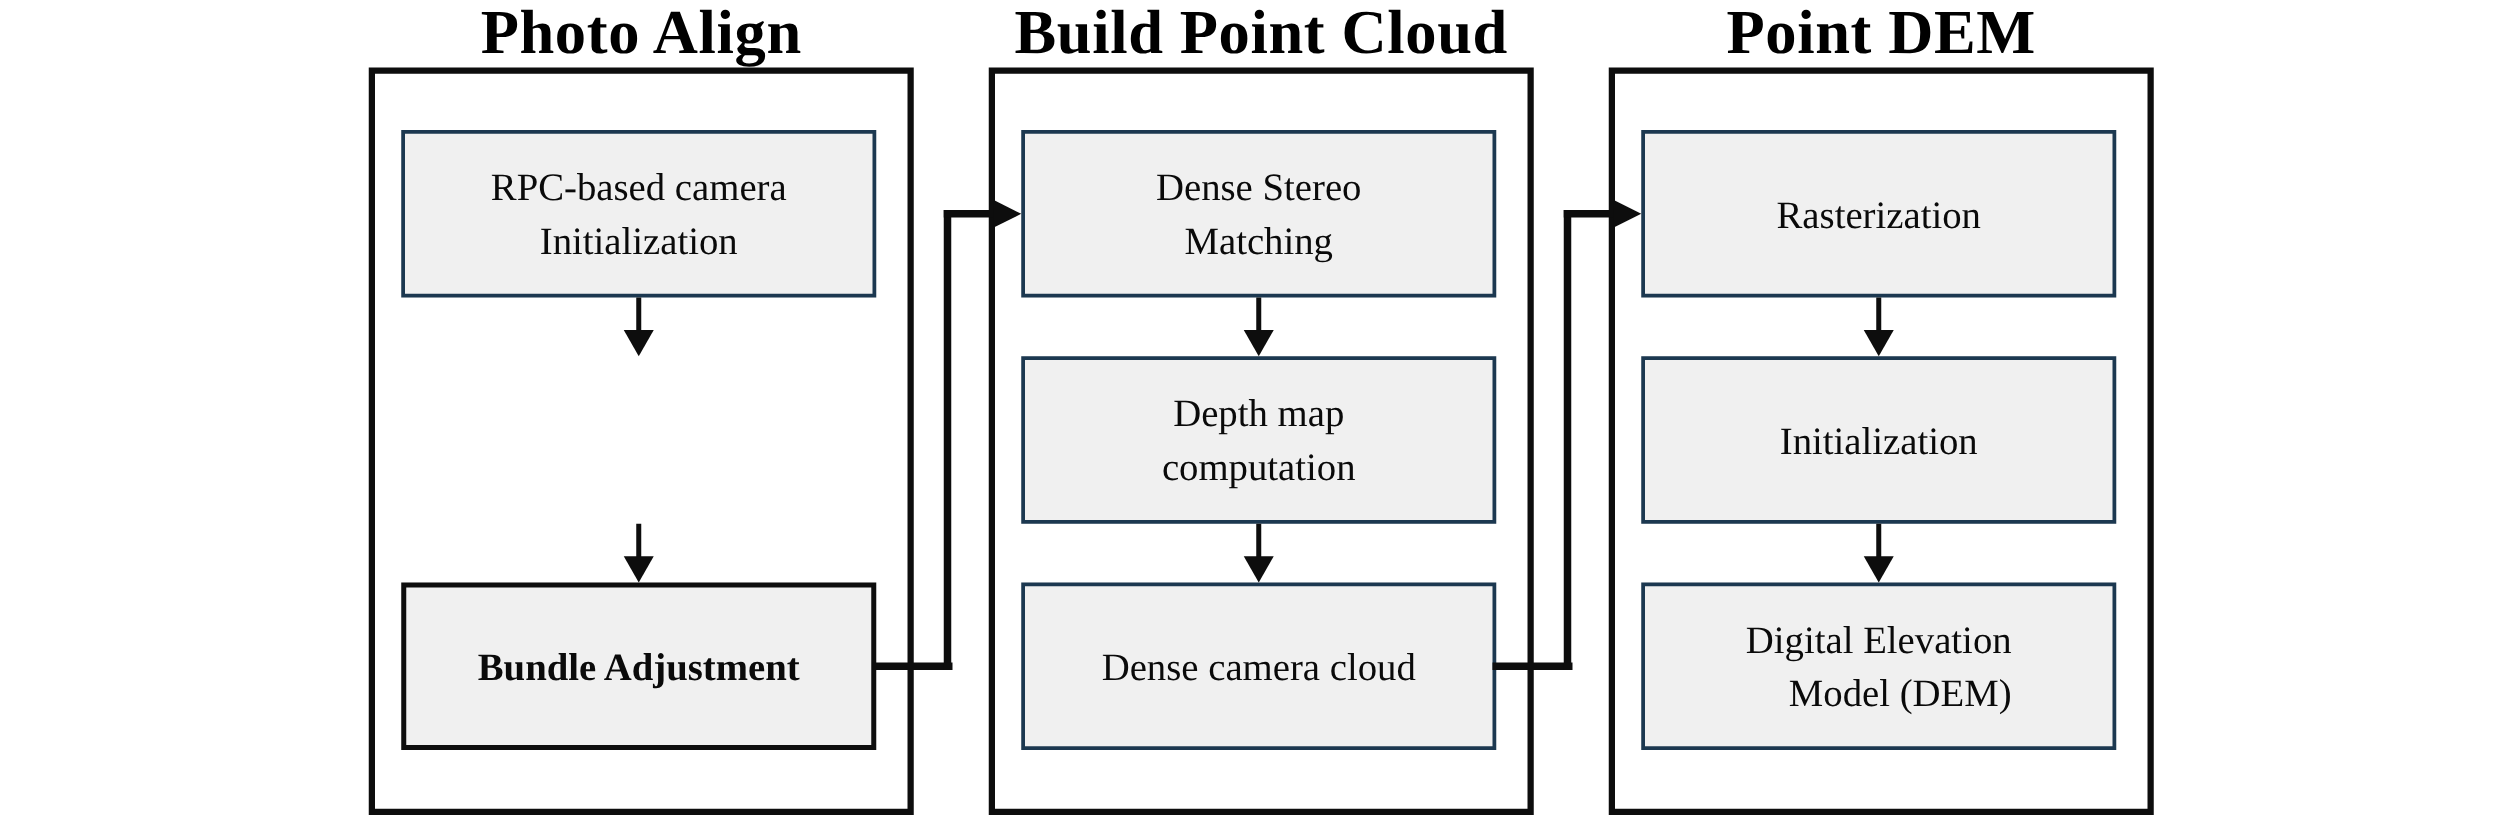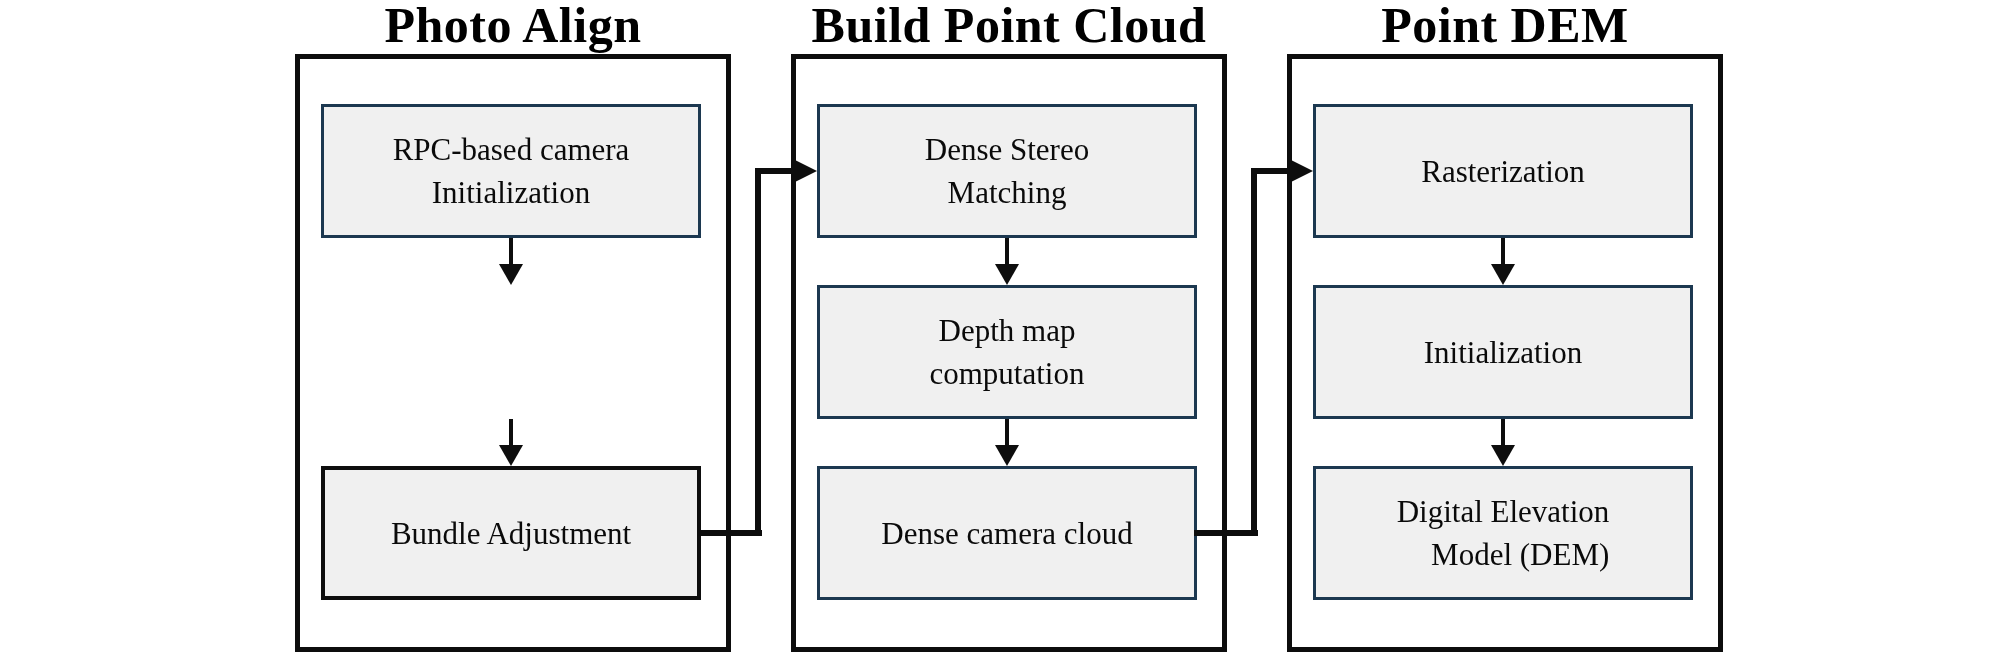--- a/index.html
+++ b/index.html
@@ -16,21 +16,21 @@
     position:absolute; top:54px; width:436px; height:598px;
     border:5px solid #0d0d0d; box-sizing:border-box; background:#ffffff;
   }
   .node {
     position:absolute; width:380px; height:134px; box-sizing:border-box;
     background:#f0f0f0; border:3px solid #1c3850;
     display:flex; align-items:center; justify-content:center;
     text-align:center; font-size:31px; line-height:43px; color:#0a0a0a;
     white-space:pre-line;
   }
-  .node.highlight { border:4px solid #0e0e0e; }
+  .node.highlight { border:4px solid #0e0e0e;font-weight:bold; }
   .row1 { top:104px; } .row2 { top:285px; } .row3 { top:466px; }
   .g1 { left:295px; } .g2 { left:791px; } .g3 { left:1287px; }
   .n1 { left:321px; } .n2 { left:817px; } .n3 { left:1313px;text-align:right; }
 
   .shaft {
     position:absolute; width:4px; height:30px; background:#0d0d0d;
   }
   .head-down {
     position:absolute; width:0; height:0;
     border-left:12px solid transparent; border-right:12px solid transparent;

